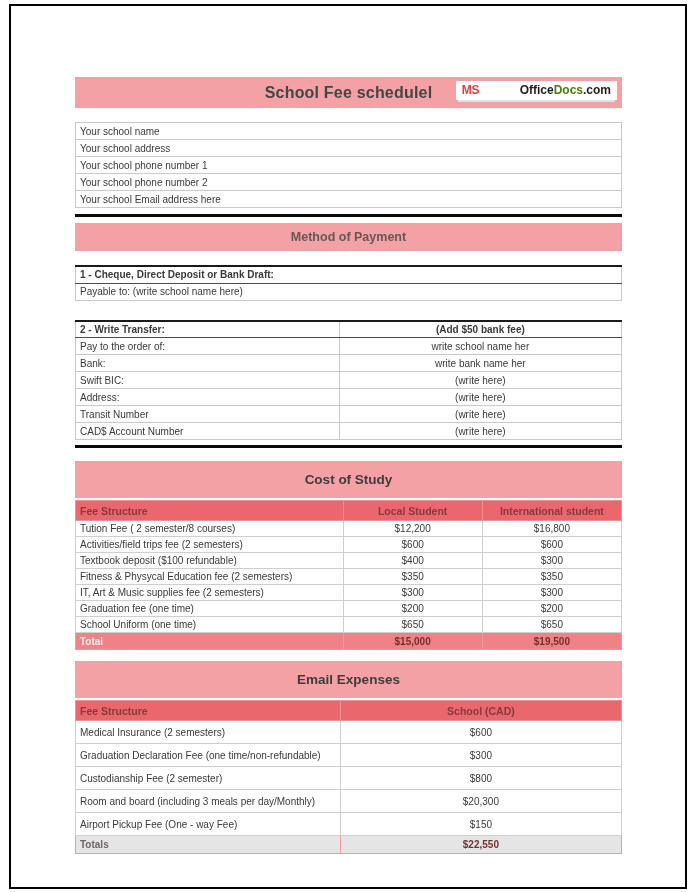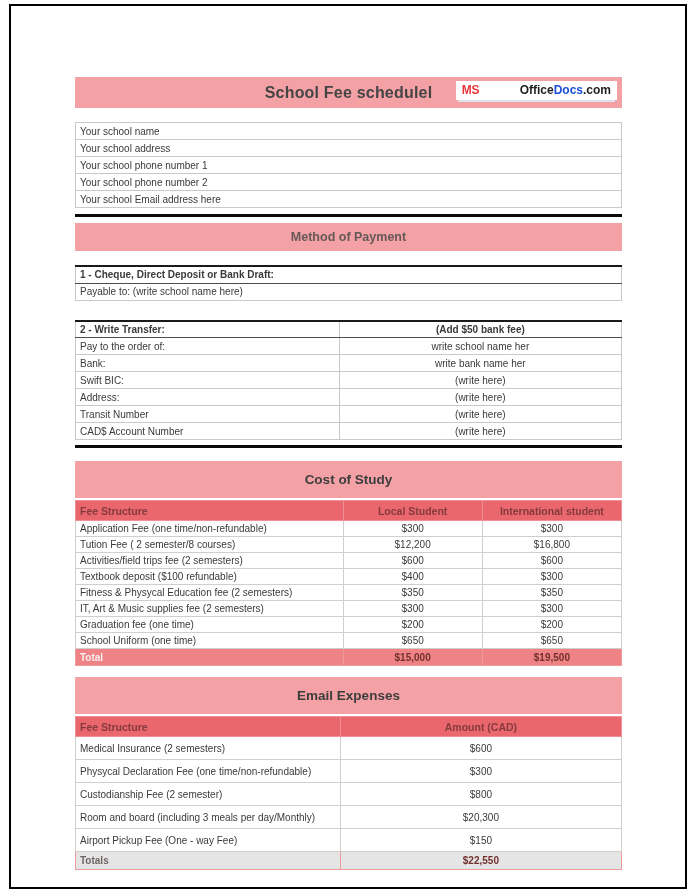--- a/index.html
+++ b/index.html
@@ -22,21 +22,21 @@
   .title-banner .doc-title {
     font-size:16px; font-weight:bold; color:#454545; letter-spacing:.2px;
   }
   .logo-box {
     position:absolute; right:5px; top:4px; background:#ffffff;
     padding:2px 6px 3px 6px; font-size:12px; font-weight:bold; line-height:14px;
     box-shadow:0 4px 0 -2px #dde1ec; white-space:nowrap;
   }
   .logo-ms  { color:#E8383D; }
   .logo-office { color:#1f1f1f;padding-left:40px; }
-  .logo-docs { color:#1d4ed8; }
+  .logo-docs { color:#4d7c0f; }
   .logo-com { color:#1f1f1f; }
 
   
   table { border-collapse:collapse; width:100%; table-layout:fixed;padding-left:46px; }
   td { font-size:10px; color:#3a3a3a; padding:0 4px; overflow:hidden; white-space:nowrap; }
 
   
   .info-table { margin-top:14px; }
   .info-table td { border:1px solid #c9c9c9; height:17px; }
 
@@ -188,25 +188,20 @@
   </div>
 
   <table class="cost-table">
     <tbody>
         <tr class="colhead">
       <td class="c1">Fee Structure</td>
       <td class="c2">Local Student</td>
       <td class="c3">International student</td>
     </tr>
     <tr>
-      <td class="c1">Application Fee (one time/non-refundable)</td>
-      <td class="c2">$300</td>
-      <td class="c3">$300</td>
-    </tr>
-    <tr>
       <td class="c1">Tution Fee ( 2 semester/8 courses)</td>
       <td class="c2">$12,200</td>
       <td class="c3">$16,800</td>
     </tr>
     <tr>
       <td class="c1">Activities/field trips fee (2 semesters)</td>
       <td class="c2">$600</td>
       <td class="c3">$600</td>
     </tr>
     <tr>
@@ -243,28 +238,28 @@
     </table>
 
   <div class="section-banner big-banner other-banner">
     <span>Email Expenses</span>
   </div>
 
   <table class="other-table">
     <tbody>
         <tr class="colhead">
       <td class="c1">Fee Structure</td>
-      <td class="c2">Amount (CAD)</td>
+      <td class="c2">School (CAD)</td>
     </tr>
     <tr>
       <td class="c1">Medical Insurance (2 semesters)</td>
       <td class="c2">$600</td>
     </tr>
     <tr>
-      <td class="c1">Physycal Declaration Fee (one time/non-refundable)</td>
+      <td class="c1">Graduation Declaration Fee (one time/non-refundable)</td>
       <td class="c2">$300</td>
     </tr>
     <tr>
       <td class="c1">Custodianship Fee (2 semester)</td>
       <td class="c2">$800</td>
     </tr>
     <tr>
       <td class="c1">Room and board (including 3 meals per day/Monthly)</td>
       <td class="c2">$20,300</td>
     </tr>

